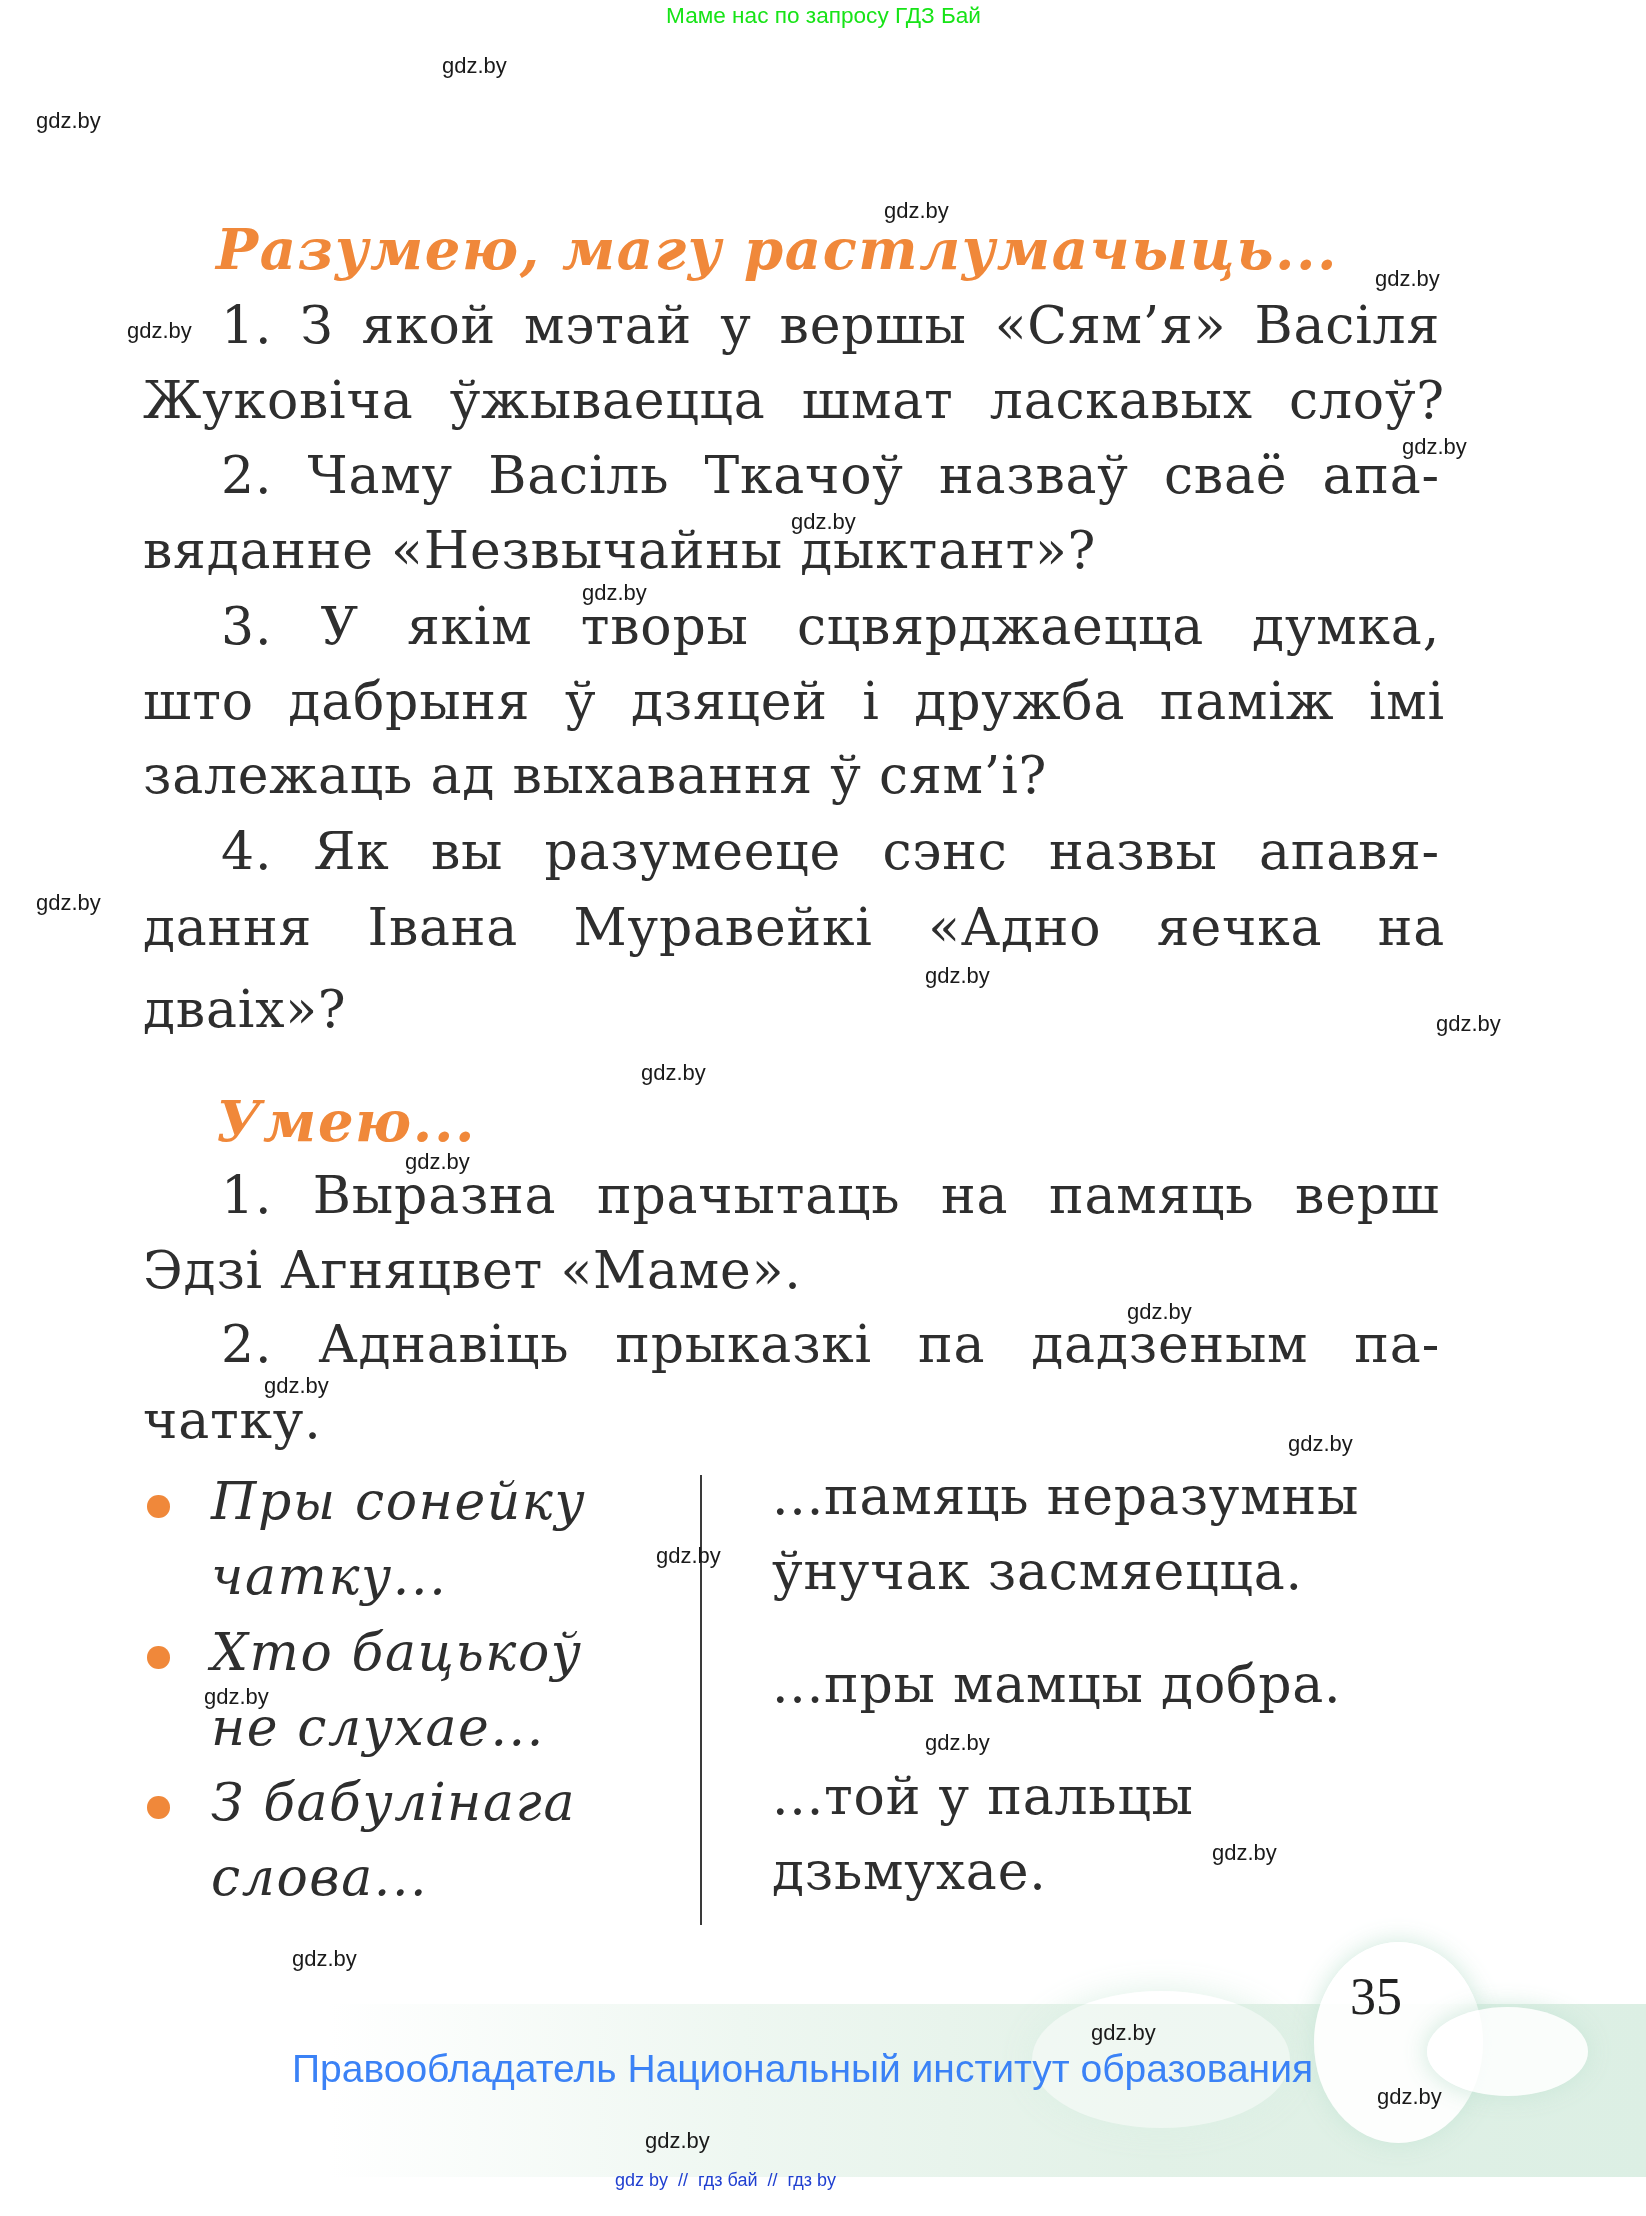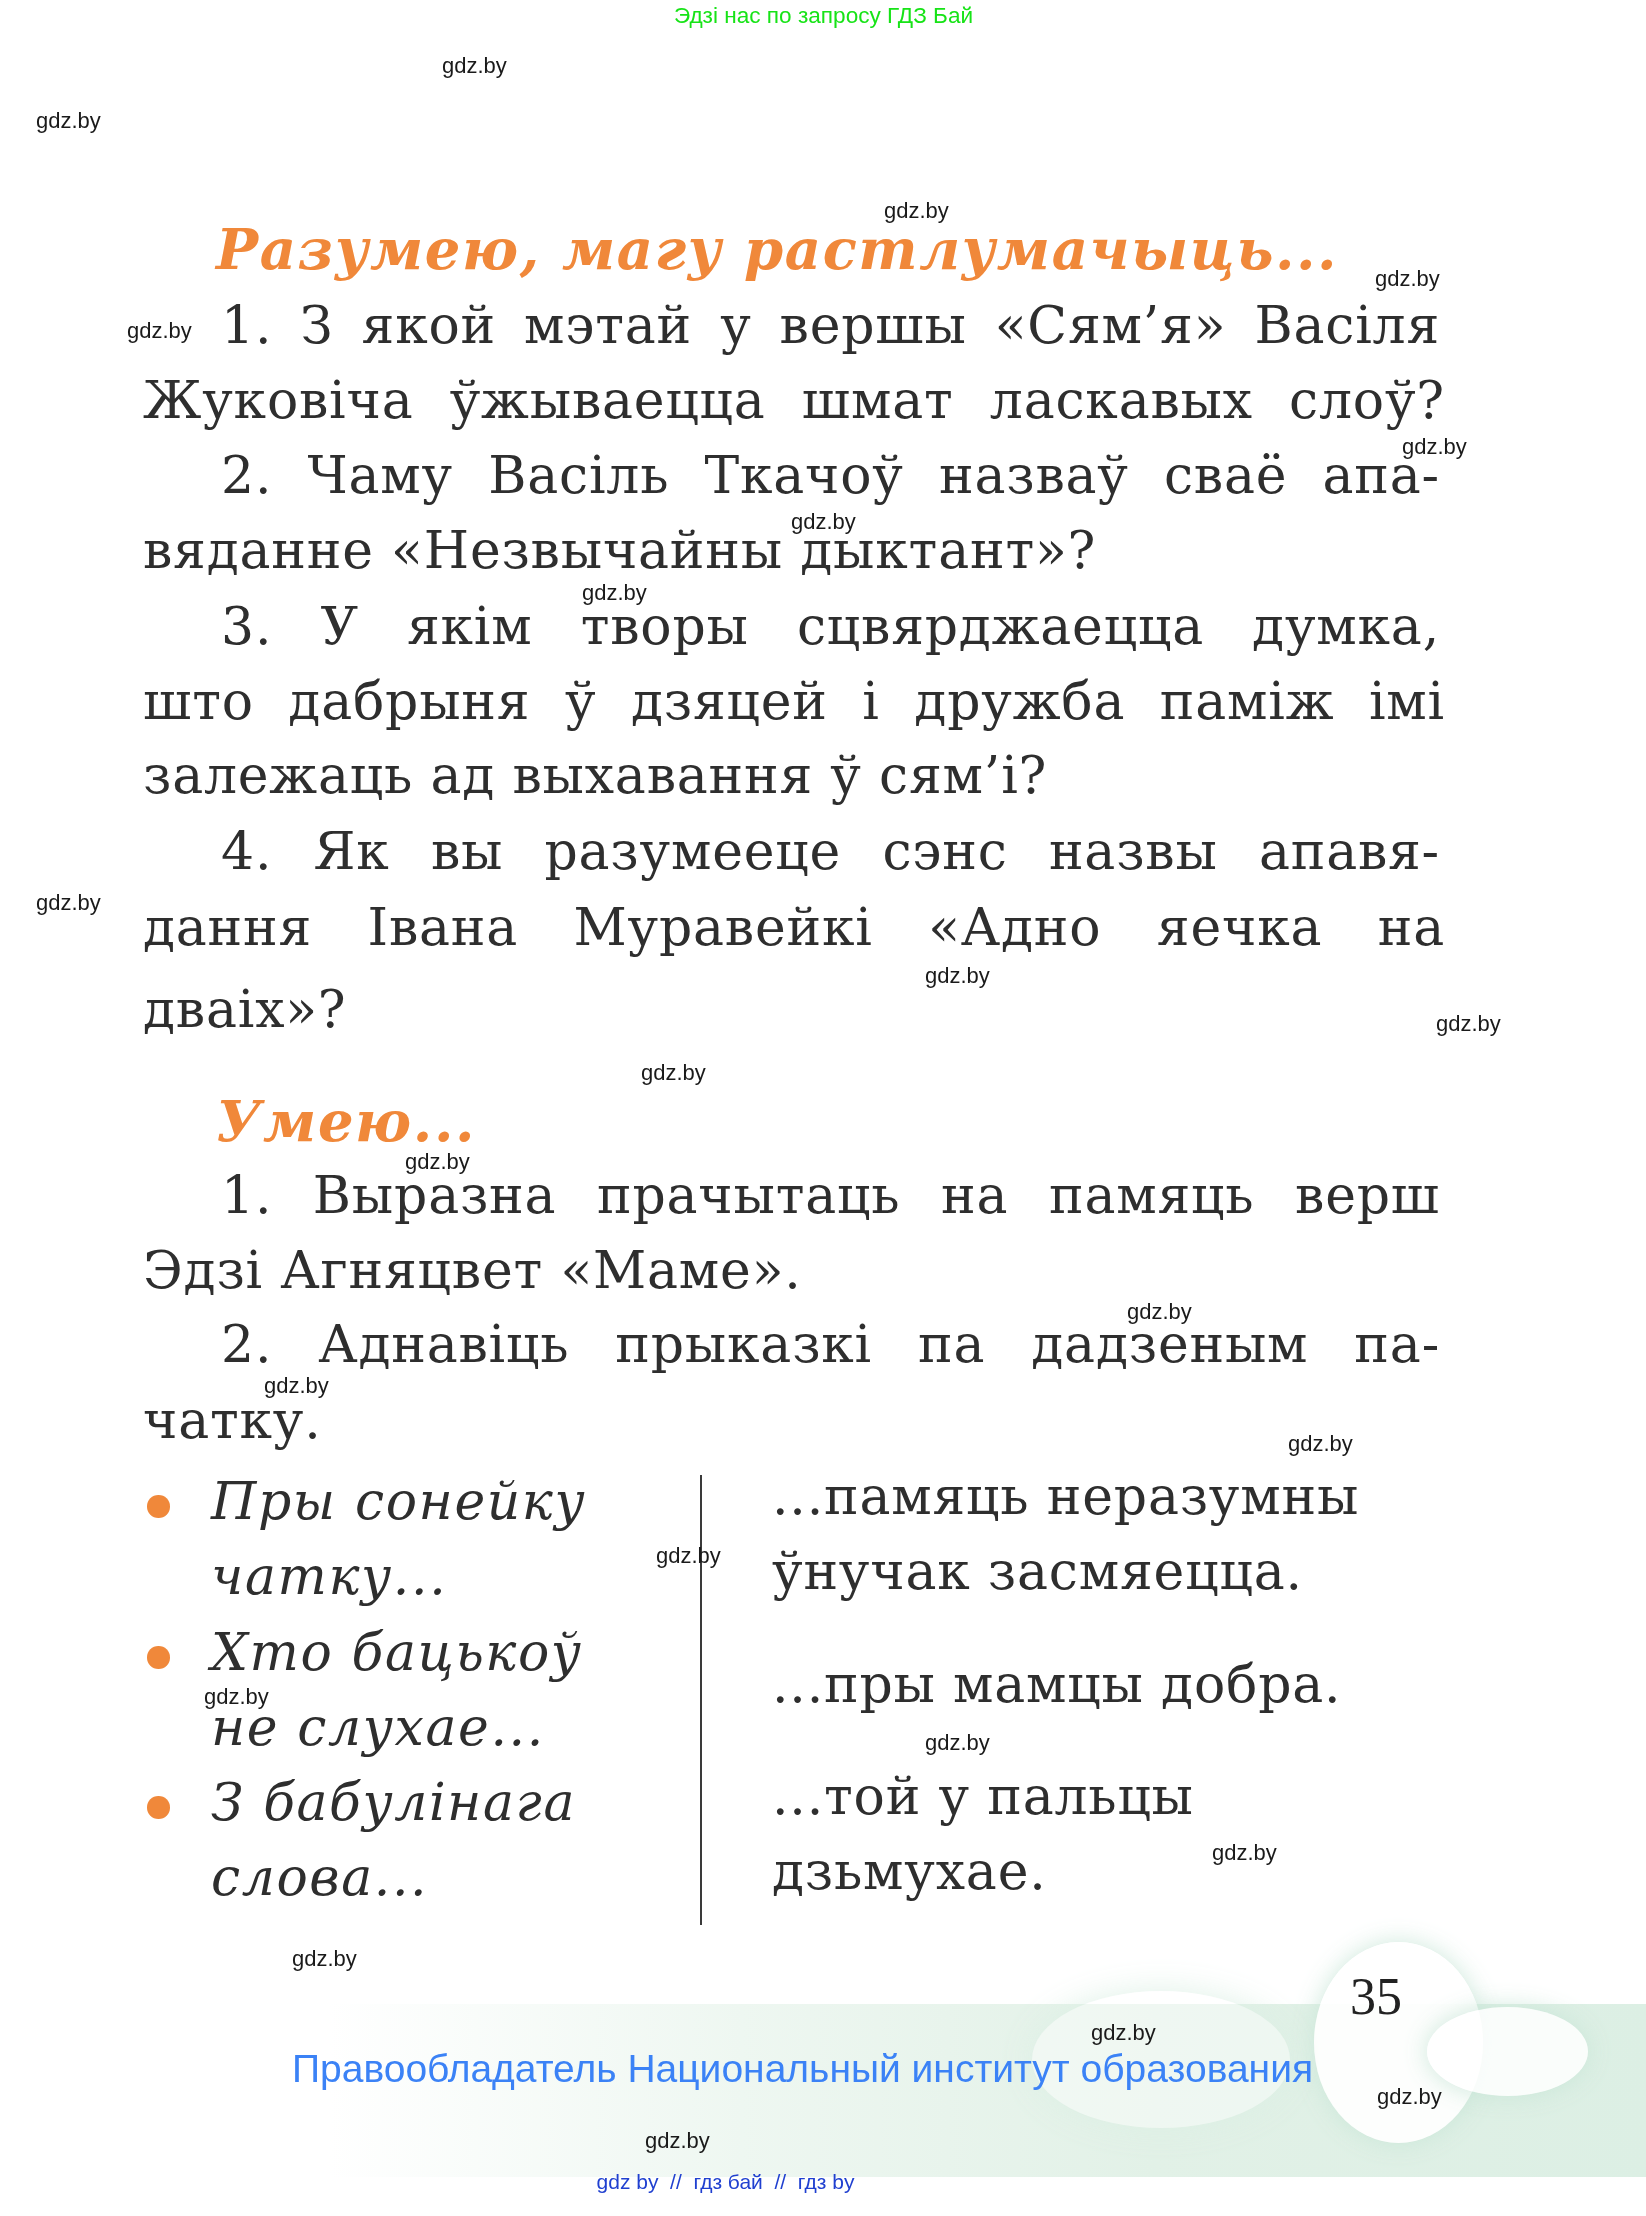--- a/index.html
+++ b/index.html
@@ -47,27 +47,27 @@
     box-shadow:0 0 24px rgba(200,230,215,0.9);
   }
   .page-num {
     font-family:Liberation Serif, serif; color:#222; font-size:52px; font-weight:normal;
   }
   .pink {
     font-family:"Liberation Sans", sans-serif; color:#3b82f6; font-size:39px;
   }
   .bottom-link {
     left:0; width:1451px; text-align:center; top:2170px;
-    font-family:"Liberation Sans", sans-serif; color:#2040d0; font-size:21px;
+    font-family:"Liberation Sans", sans-serif; color:#2040d0; font-size:18px;
   }
 </style>
 </head>
 <body>
 
-<div class="abs banner">Эдзі нас по запросу ГДЗ Бай</div>
+<div class="abs banner">Маме нас по запросу ГДЗ Бай</div>
 
 <div class="abs green-band"></div>
 <div class="abs cloud" style="left:1314px; top:1942px; width:169px; height:201px; background:rgba(255,255,255,0.92);"></div>
 <div class="abs cloud" style="left:1427px; top:2007px; width:161px; height:89px;"></div>
 <div class="abs cloud" style="left:1032px; top:1991px; width:258px; height:137px; background:rgba(255,255,255,0.45); box-shadow:0 0 32px rgba(220,240,228,0.9);"></div>
 
 <div class="abs heading" style="left:216px; top:216px;">Разумею, магу растлумачыць...</div>
 
 <div class="abs line" style="top:295px; left:221px; width:1219px; text-align:justify; text-align-last:justify;">1. З якой мэтай у вершы «Сям’я» Васіля</div>
 <div class="abs line just" style="top:370px;">Жуковіча ўжываецца шмат ласкавых слоў?</div>

